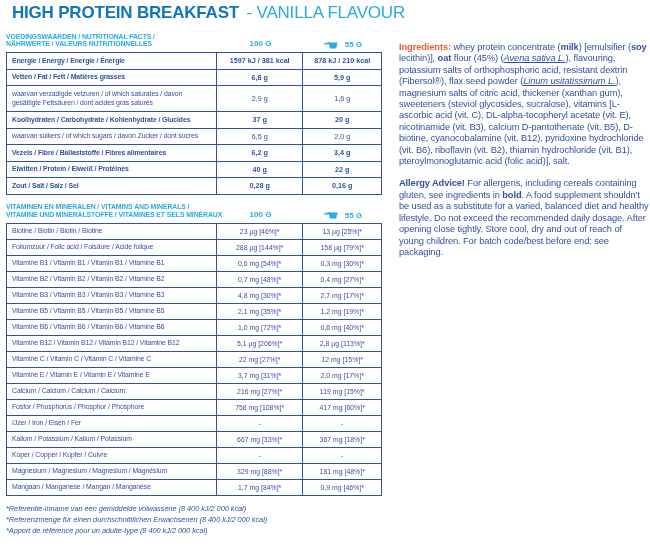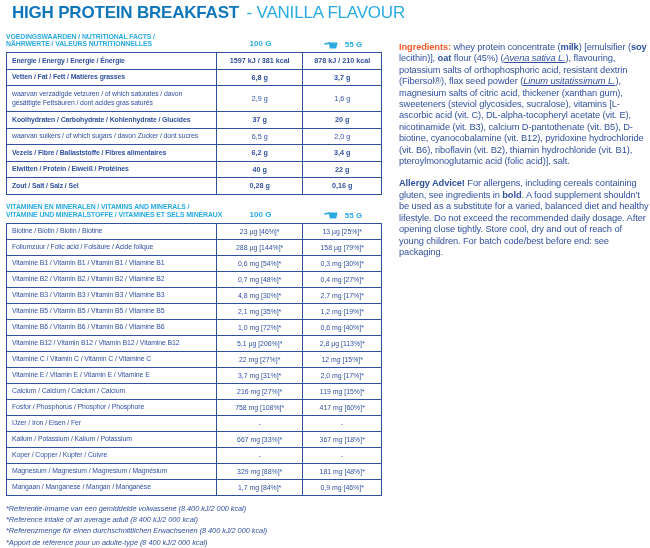--- a/index.html
+++ b/index.html
@@ -73,21 +73,21 @@
 
     <div class="ntable t1">
         <div class="trow bold">
           <div class="cell c-label">Energie / Energy / Energie / Énergie</div>
           <div class="cell c-val">1597 kJ / 381 kcal</div>
           <div class="cell c-val c-last">878 kJ / 210 kcal</div>
         </div>
         <div class="trow bold">
           <div class="cell c-label">Vetten / Fat / Fett / Matières grasses</div>
           <div class="cell c-val">6,8 g</div>
-          <div class="cell c-val c-last">3,7 g</div>
+          <div class="cell c-val c-last">5,9 g</div>
         </div>
         <div class="trow tall">
           <div class="cell c-label">waarvan verzadigde vetzuren / of which saturates / davon gesättigte Fettsäuren / dont acides gras saturés</div>
           <div class="cell c-val">2,9 g</div>
           <div class="cell c-val c-last">1,6 g</div>
         </div>
         <div class="trow bold">
           <div class="cell c-label">Koolhydraten / Carbohydrate / Kohlenhydrate / Glucides</div>
           <div class="cell c-val">37 g</div>
           <div class="cell c-val c-last">20 g</div>
@@ -212,21 +212,20 @@
         </div>
         <div class="trow">
           <div class="cell c-label">Mangaan / Manganese / Mangan / Manganèse</div>
           <div class="cell c-val">1,7 mg [84%]*</div>
           <div class="cell c-val c-last">0,9 mg [46%]*</div>
         </div>
       </div>
 
     <div class="footnotes">
       <div>*Referentie-inname van een gemiddelde volwassene (8 400 kJ/2 000 kcal)</div>
-      <div>*Reference intake of an average adult (8 400 kJ/2 000 kcal)</div>
       <div>*Referenzmenge für einen durchschnittlichen Erwachsenen (8 400 kJ/2 000 kcal)</div>
       <div>*Apport de référence pour un adulte-type (8 400 kJ/2 000 kcal)</div>
     </div>
 
   </div>
 
   <div class="right">
     <p class="ingredients"><span class="o">Ingredients: </span><span>whey protein concentrate (</span><span class="b">milk</span><span>) [emulsifier (</span><span class="b">soy</span><span> lecithin)], </span><span class="b">oat</span><span> flour (45%) (</span><span class="i">Avena sativa L.</span><span>), flavouring, potassium salts of orthophosphoric acid, resistant dextrin (Fibersol®), flax seed powder (</span><span class="i">Linum usitatissimum L.</span><span>), magnesium salts of citric acid, thickener (xanthan gum), sweeteners (steviol glycosides, sucralose), vitamins [L-ascorbic acid (vit. C), DL-alpha-tocopheryl acetate (vit. E), nicotinamide (vit. B3), calcium D-pantothenate (vit. B5), D-biotine, cyanocobalamine (vit. B12), pyridoxine hydrochloride (vit. B6), riboflavin (vit. B2), thiamin hydrochloride (vit. B1), pteroylmono­glutamic acid (folic acid)], salt.</span></p>
     <p class="allergy"><span class="b">Allergy Advice!</span><span> For allergens, including cereals containing gluten, see ingredients in </span><span class="b">bold</span><span>. A food supplement shouldn’t be used as a substitute for a varied, balanced diet and healthy lifestyle. Do not exceed the recommended daily dosage. After opening close tightly. Store cool, dry and out of reach of young children. For batch code/best before end: see packaging.</span></p>
   </div>

